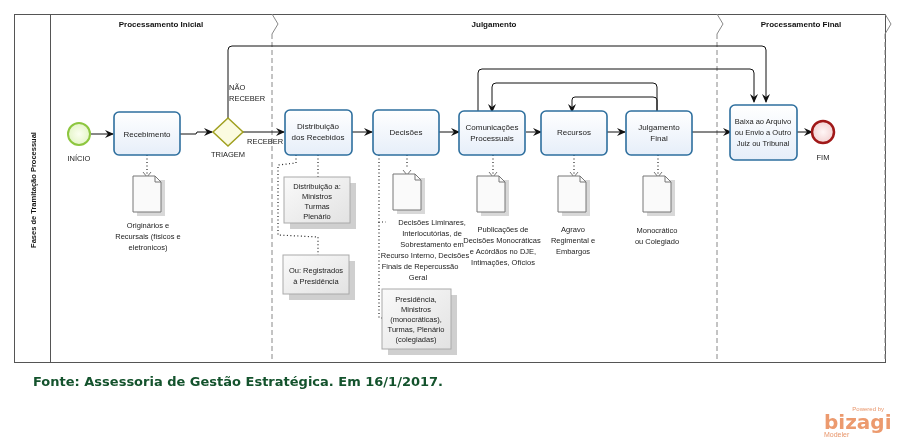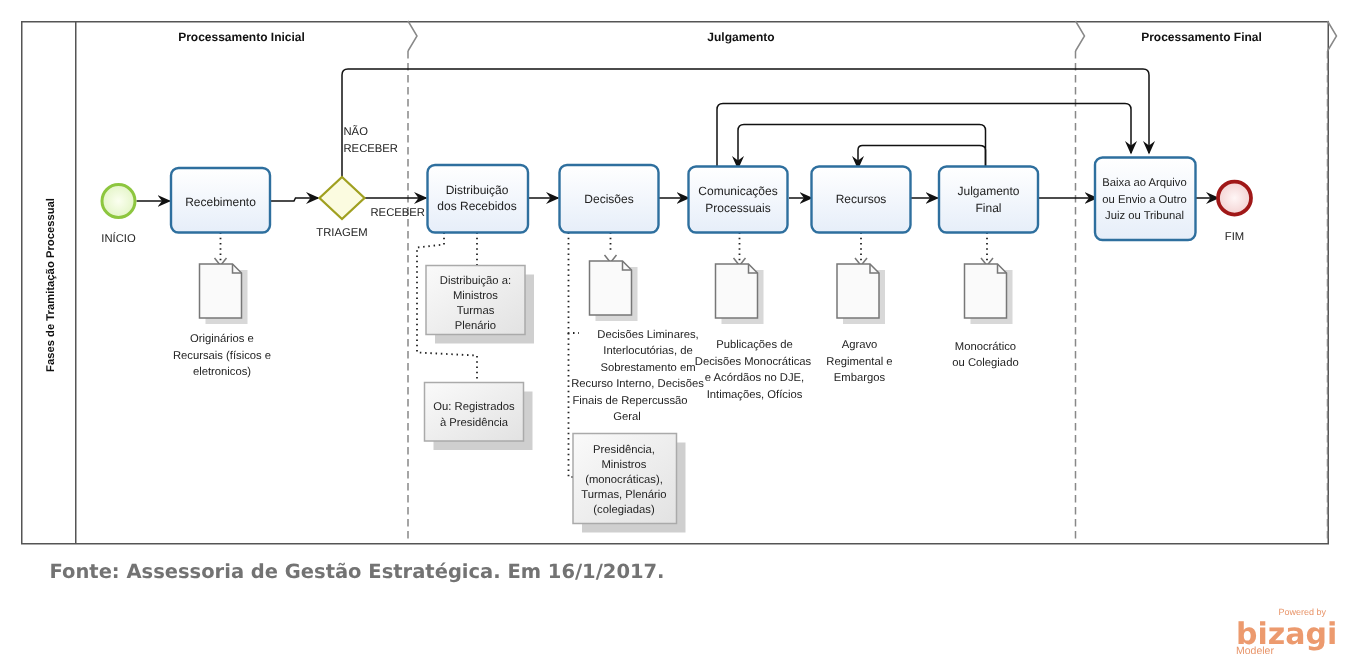--- a/index.html
+++ b/index.html
@@ -1,19 +1,19 @@
 <!DOCTYPE html>
 <html><head>
 <meta charset="utf-8">
 <style>
   html, body { margin:0; padding:0; background:#ffffff; }
   body { width:900px; height:444px; position:relative; overflow:hidden; font-family:"Liberation Sans", sans-serif; }
   svg text { font-family:"Liberation Sans", sans-serif; }
   #diagram { position:absolute; left:0; top:0; }
-  .caption { position:absolute; left:33px; top:374px; font-family:"DejaVu Sans", sans-serif; font-weight:bold; font-size:13px; color:#737373; }
+  .caption { position:absolute; left:33px; top:374px; font-family:"DejaVu Sans", sans-serif; font-weight:bold; font-size:13px; color:#14532d; }
   .bizagi { position:absolute; left:820px; top:406px; width:70px; height:34px; }
   .bizagi .pb { position:absolute; right:6px; top:0; font-size:6px; color:#e8956a; }
   .bizagi .logo { position:absolute; left:4px; top:4px; font-size:20px; font-weight:bold; color:#ec9a6e; letter-spacing:0px; font-family:"DejaVu Sans", sans-serif; }
   .bizagi .mod { position:absolute; left:4px; top:25px; font-size:7px; color:#e8956a; }
 </style>
 </head>
 <body>
 
 <svg id="diagram" width="900" height="444" viewBox="0 0 900 444">
   <defs>

